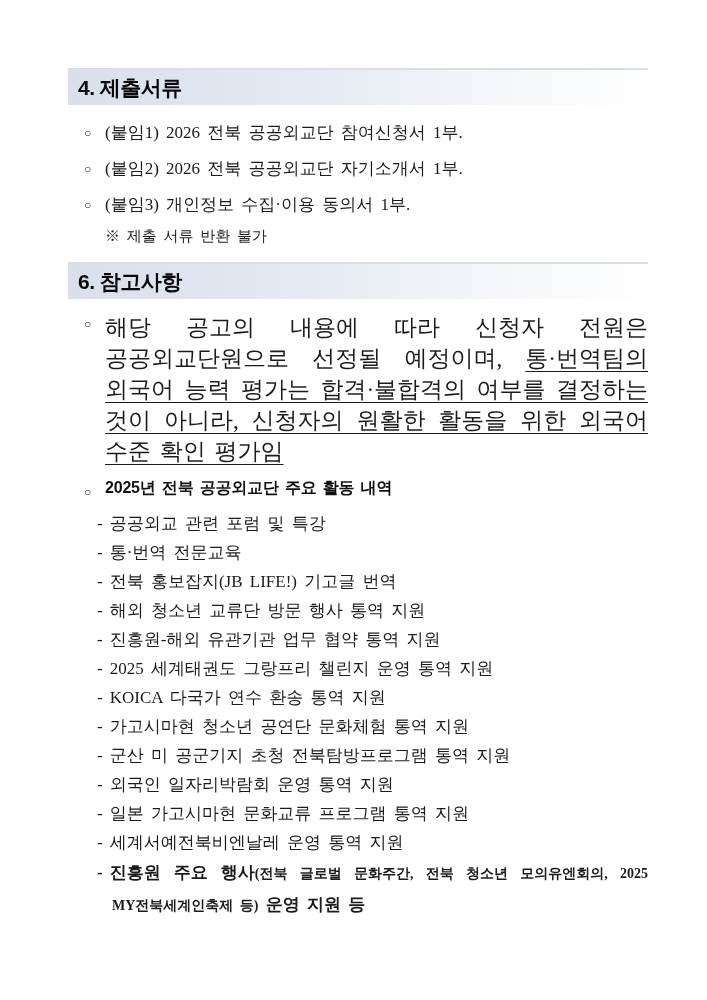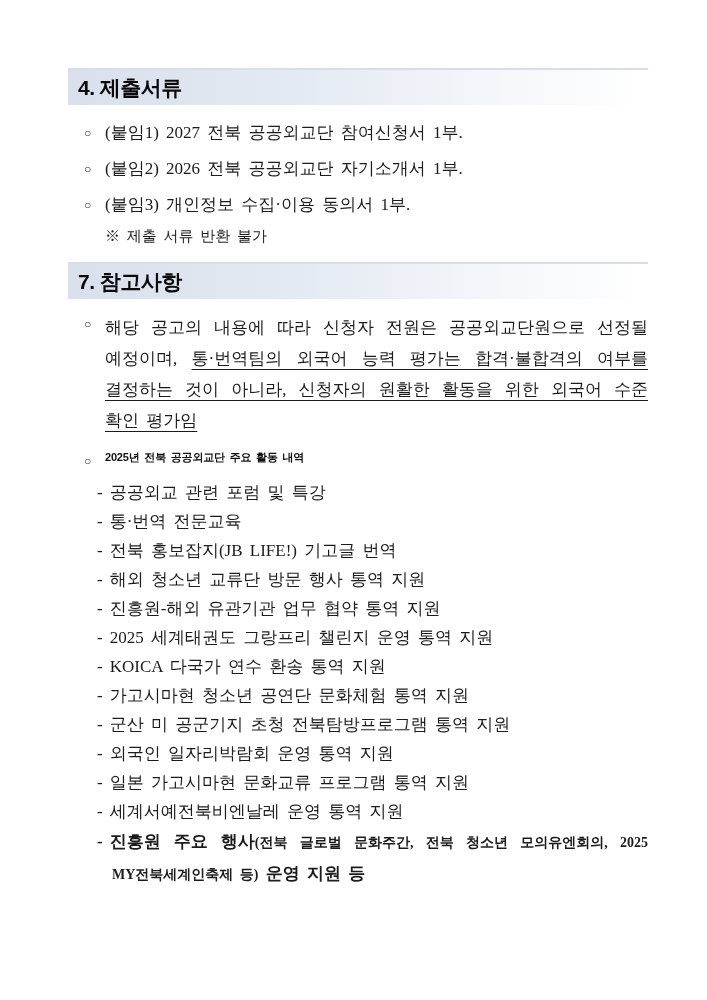--- a/index.html
+++ b/index.html
@@ -40,34 +40,34 @@
   .c-marker{flex:none;width:21px;font-size:12px;color:#222;}
   .note{
     margin-left:37px;
     font-size:15px;line-height:26px;
     word-spacing:3px;color:#1b1b1b;
   }
   
   .p-row{display:flex;padding-left:16px;margin-top:13px;}
   .p-marker{flex:none;width:21px;font-size:12px;padding-top:5px;color:#222;}
   .p-body{
-    flex:1;font-size:17px;line-height:31px;
+    flex:1;font-size:23px;line-height:31px;
     text-align:justify;word-break:keep-all;word-spacing:3px;
   }
   .p-body u{
     text-decoration:underline;
     text-underline-offset:5px;
     text-decoration-thickness:1px;
   }
   
   .act-head-row{display:flex;padding-left:16px;margin-top:6px;line-height:30px;}
   .act-head-row .p-marker{padding-top:4px;}
   .act-head{
     font-family:"Liberation Sans","DejaVu Sans",sans-serif;
-    font-weight:700;font-size:11px;letter-spacing:-0.2px;
+    font-weight:700;font-size:16px;letter-spacing:-0.2px;
     word-break:keep-all;word-spacing:2px;color:#111;
   }
   
   .d-list{margin-top:2px;}
   .d-row{
     padding-left:44px;text-indent:-15px;
     line-height:29px;font-size:17px;
     word-break:keep-all;word-spacing:3px;
   }
   .d-marker{margin-right:7px;}
@@ -85,40 +85,40 @@
 
   <section>
     <div class="sec-header sec4-header">
       <span>4. 제출서류</span>
     </div>
 
     <div class="c-list">
 
         <div class="c-row">
           <span class="c-marker">○</span>
-          <span class="c-text">(붙임1) 2027 전북 공공외교단 참여신청서 1부.</span>
+          <span class="c-text">(붙임1) 2026 전북 공공외교단 참여신청서 1부.</span>
         </div>
 
         <div class="c-row">
           <span class="c-marker">○</span>
           <span class="c-text">(붙임2) 2026 전북 공공외교단 자기소개서 1부.</span>
         </div>
 
         <div class="c-row">
           <span class="c-marker">○</span>
           <span class="c-text">(붙임3) 개인정보 수집·이용 동의서 1부.</span>
         </div>
       </div>
 
     <div class="note">※ 제출 서류 반환 불가</div>
   </section>
 
   <section>
     <div class="sec-header sec5-header">
-      <span>7. 참고사항</span>
+      <span>6. 참고사항</span>
     </div>
 
     <div class="p-row">
       <span class="p-marker">○</span>
       <div class="p-body">
         <span>해당 공고의 내용에 따라 신청자 전원은 공공외교단원으로 선정될 예정이며, </span><u>통·번역팀의 외국어 능력 평가는 합격·불합격의 여부를 결정하는 것이 아니라, 신청자의 원활한 활동을 위한 외국어 수준 확인 평가임</u>
       </div>
     </div>
 
     <div class="act-head-row">

